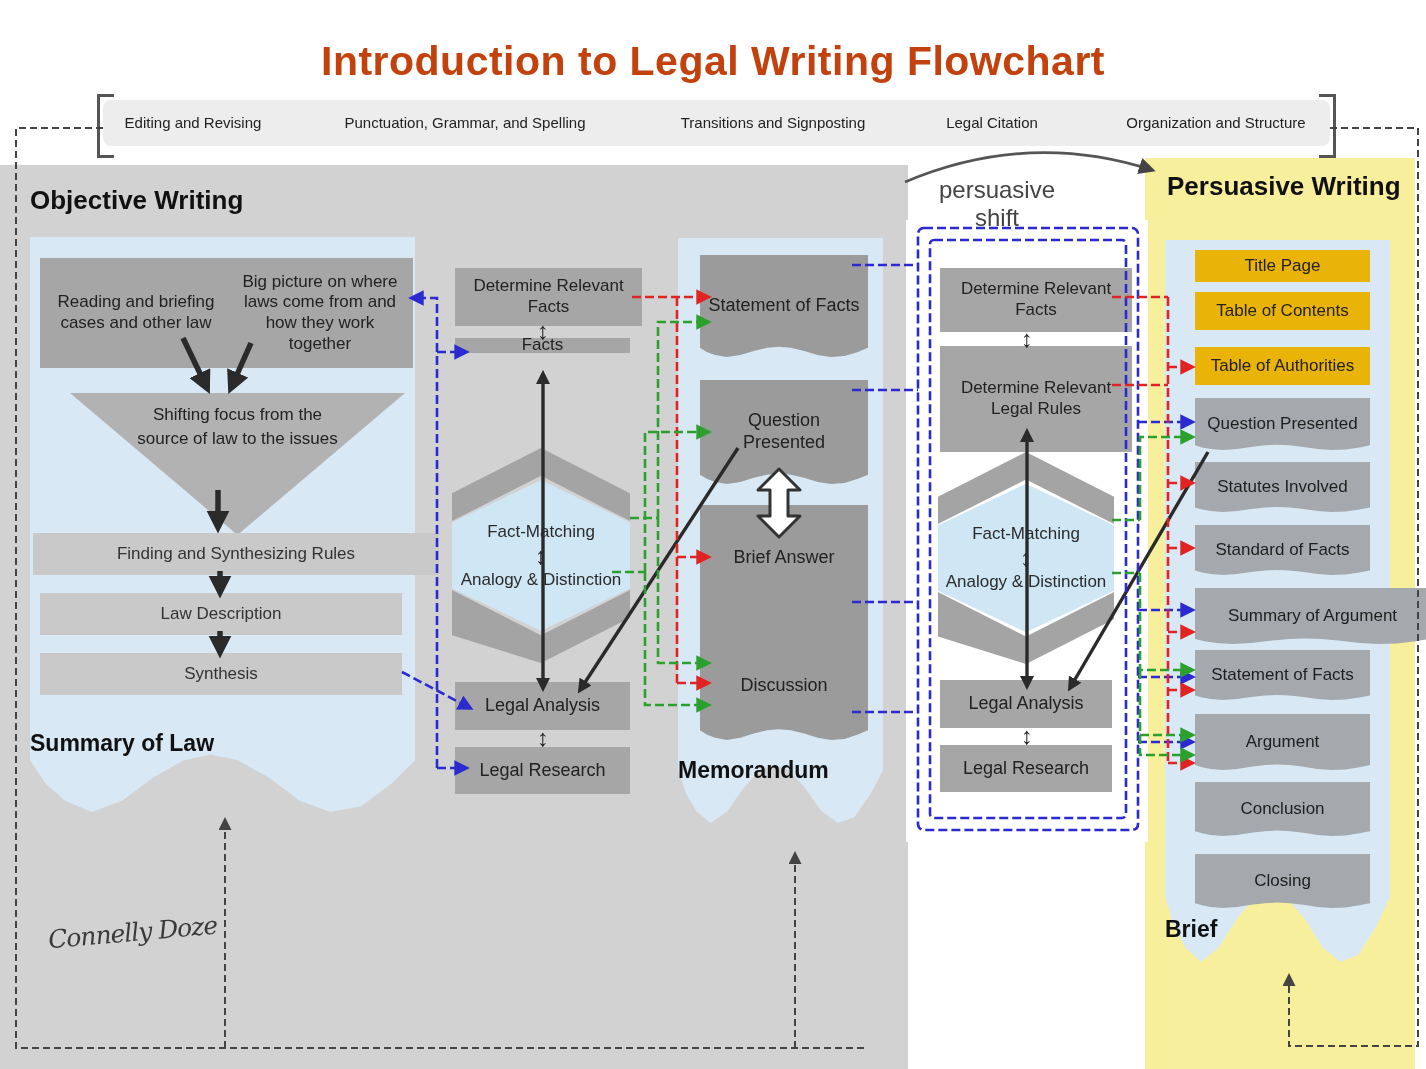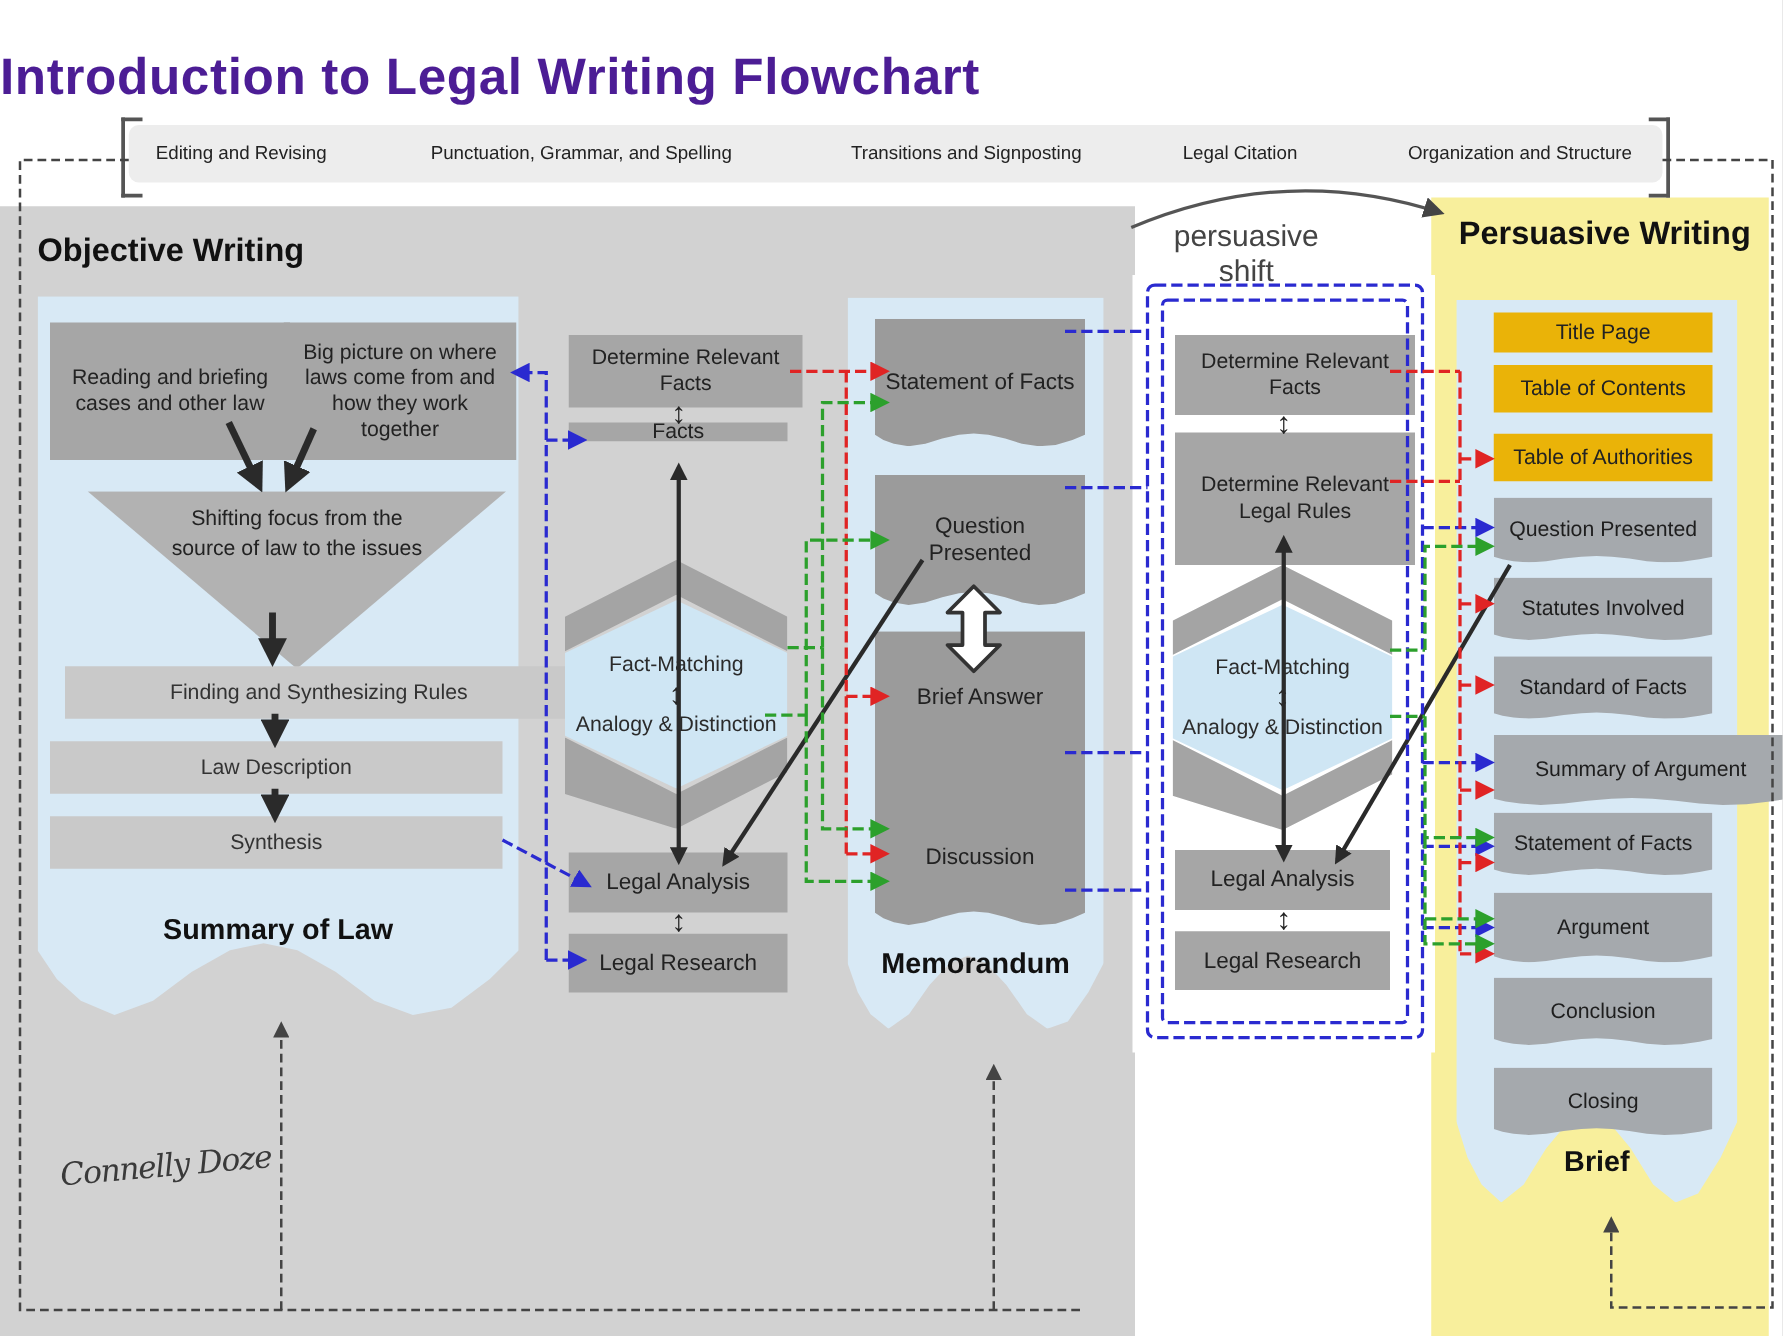--- a/index.html
+++ b/index.html
@@ -12,23 +12,23 @@
   .box{display:flex;align-items:center;justify-content:center;text-align:center;line-height:1.22}
   .wavy{clip-path:polygon(0 0,100% 0,100% 91%,94% 95%,86% 99%,78% 100%,70% 98%,62% 94%,54% 91%,47% 90%,40% 91%,32% 94%,24% 98%,16% 100%,9% 98%,4% 95%,0 91%)}
   .gray-bg{background:#d2d2d2}
   .yellow-bg{background:#f8ef9c}
   .panel-blue{background:#d8e9f5}
   .dark-doc{background:#9b9b9b;color:#222}
   .mid-box{background:#a6a6a6;color:#222}
   .light-bar{background:#c9c9c9;color:#333}
   .flat-doc{background:#eab308;color:#222}
   .wavy-doc{background:#a5a9ad;color:#1e1e1e}
-  .title{font-weight:800;font-size:41px;letter-spacing:.5px;color:#4c1d95;width:100%}
+  .title{font-weight:800;font-size:41px;letter-spacing:.5px;color:#c2410c;text-align:center;width:100%}
   .h-section{font-weight:800;font-size:26px;color:#111}
-  .h-panel{font-weight:800;font-size:23px;color:#111;text-align:center}
+  .h-panel{font-weight:800;font-size:23px;color:#111;}
   .tabbar{background:#ededed;border-radius:8px}
   .tab-label{position:absolute;top:14px;transform:translateX(-50%);font-size:15px;color:#222;white-space:nowrap}
   .bracket{width:14px;height:58px;border:3px solid #555;background:transparent}
   .bracket.l{border-right:none}
   .bracket.r{border-left:none}
   .updn{font-weight:bold;font-size:24px;color:#232323;line-height:1;text-align:center}
   .hexwrap{position:absolute}
   .hex-mid{position:absolute;left:0;top:15%;width:100%;height:70%;background:#cfe6f4;
     clip-path:polygon(50% 0,100% 28%,100% 72%,50% 100%,0 72%,0 28%)}
   .hex-top{position:absolute;left:0;top:0;width:100%;height:34%;background:#a4a4a4;
@@ -66,21 +66,21 @@
 <div class="abs h-section" style="left:30px;top:185px">Objective Writing</div>
 <div class="abs h-section" style="left:1167px;top:171px">Persuasive Writing</div>
 <div class="abs" style="left:927px;top:176px;width:140px;text-align:center;font-size:24px;color:#444">persuasive shift</div>
 
 <div class="abs panel-blue wavy" style="left:30px;top:237px;width:385px;height:575px"></div>
 <div class="abs box mid-box fs17" style="left:40px;top:258px;width:176px;height:110px;padding:0 8px">Reading and briefing cases and other law</div>
 <div class="abs box mid-box fs17" style="left:227px;top:258px;width:174px;height:110px;padding:0 6px">Big picture on where laws come from and how they work together</div>
 <div class="abs tri" style="left:70px;top:393px;width:335px;height:142px">
   <div class="tri-text">Shifting focus from the source of law to the issues</div>
 </div>
-<div class="abs box light-bar fs17" style="left:52px;top:533px;width:406px;height:42px">Finding and Synthesizing Rules</div>
+<div class="abs box light-bar fs17" style="left:33px;top:533px;width:406px;height:42px">Finding and Synthesizing Rules</div>
 <div class="abs box light-bar fs17" style="left:40px;top:593px;width:362px;height:42px">Law Description</div>
 <div class="abs box light-bar fs17" style="left:40px;top:653px;width:362px;height:42px">Synthesis</div>
 <div class="abs h-panel" style="left:30px;top:730px;width:385px">Summary of Law</div>
 
 <div class="abs box mid-box fs17" style="left:455px;top:268px;width:175px;height:58px;padding:0 6px">Determine Relevant Facts</div>
 <div class="abs box mid-box fs17" style="left:455px;top:338px;width:175px;height:15px">Facts</div>
 <span class="abs updn" style="left:531px;top:319px;width:24px">↕</span>
 
 <div class="hexwrap" style="left:452px;top:448px;width:178px;height:215px">
   <div class="hex-mid"></div>

